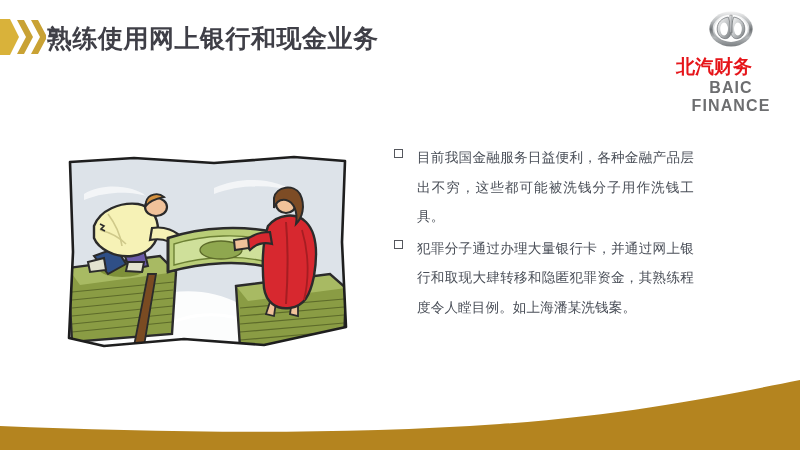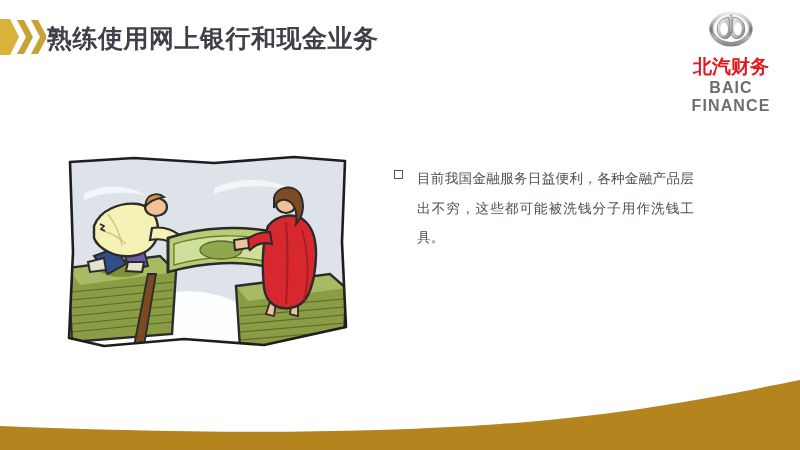--- a/index.html
+++ b/index.html
@@ -64,21 +64,21 @@
     left: 32px;
     top: 0px;
     width: 46px;
     height: 46px;
   }
   #logo-cn {
     position: absolute;
     left: 0;
     top: 50px;
     width: 110px;
-    text-align: center;
+    text-align: left;
     font-size: 19px;
     font-weight: bold;
     color: #e6151a;
     letter-spacing: 0px;
     line-height: 21px;
     font-family: "DejaVu Sans", sans-serif;
   }
   #logo-en {
     position: absolute;
     left: 0;
@@ -126,21 +126,20 @@
   .bullet-text {
     display: block;
     margin-left: 23px;
     font-size: 13.6px;
     line-height: 29.5px;
     color: #4a4f58;
     font-family: "DejaVu Sans", sans-serif;
     text-align: justify;
     text-justify: inter-ideograph;
     letter-spacing: 0.1px;
-    margin-top: 21px;
   }
 
   
   #swoosh {
     position: absolute;
     left: 0;
     bottom: 0;
     width: 800px;
     height: 70px;
   }
@@ -306,20 +305,24 @@
     </svg>
   </div>
 
   <div id="bullets">
 
     <div class="bullet-row">
       <span class="bullet-marker"></span>
       <span class="bullet-text">目前我国金融服务日益便利，各种金融产品层出不穷，这些都可能被洗钱分子用作洗钱工具。</span>
     </div>
 
+    <div class="bullet-row">
+      <span class="bullet-marker"></span>
+      <span class="bullet-text">犯罪分子通过办理大量银行卡，并通过网上银行和取现大肆转移和隐匿犯罪资金，其熟练程度令人瞠目例。如上海潘某洗钱案。</span>
+    </div>
 
   </div>
 
   <div id="swoosh">
     <svg width="800" height="70" viewBox="0 0 800 70" preserveAspectRatio="none" xmlns="http://www.w3.org/2000/svg">
       <path d="M 0 46 C 150 52 330 56 500 44 C 630 35 730 14 800 0 L 800 70 L 0 70 Z" fill="#b4841f"></path>
     </svg>
   </div>
 
 </div>

